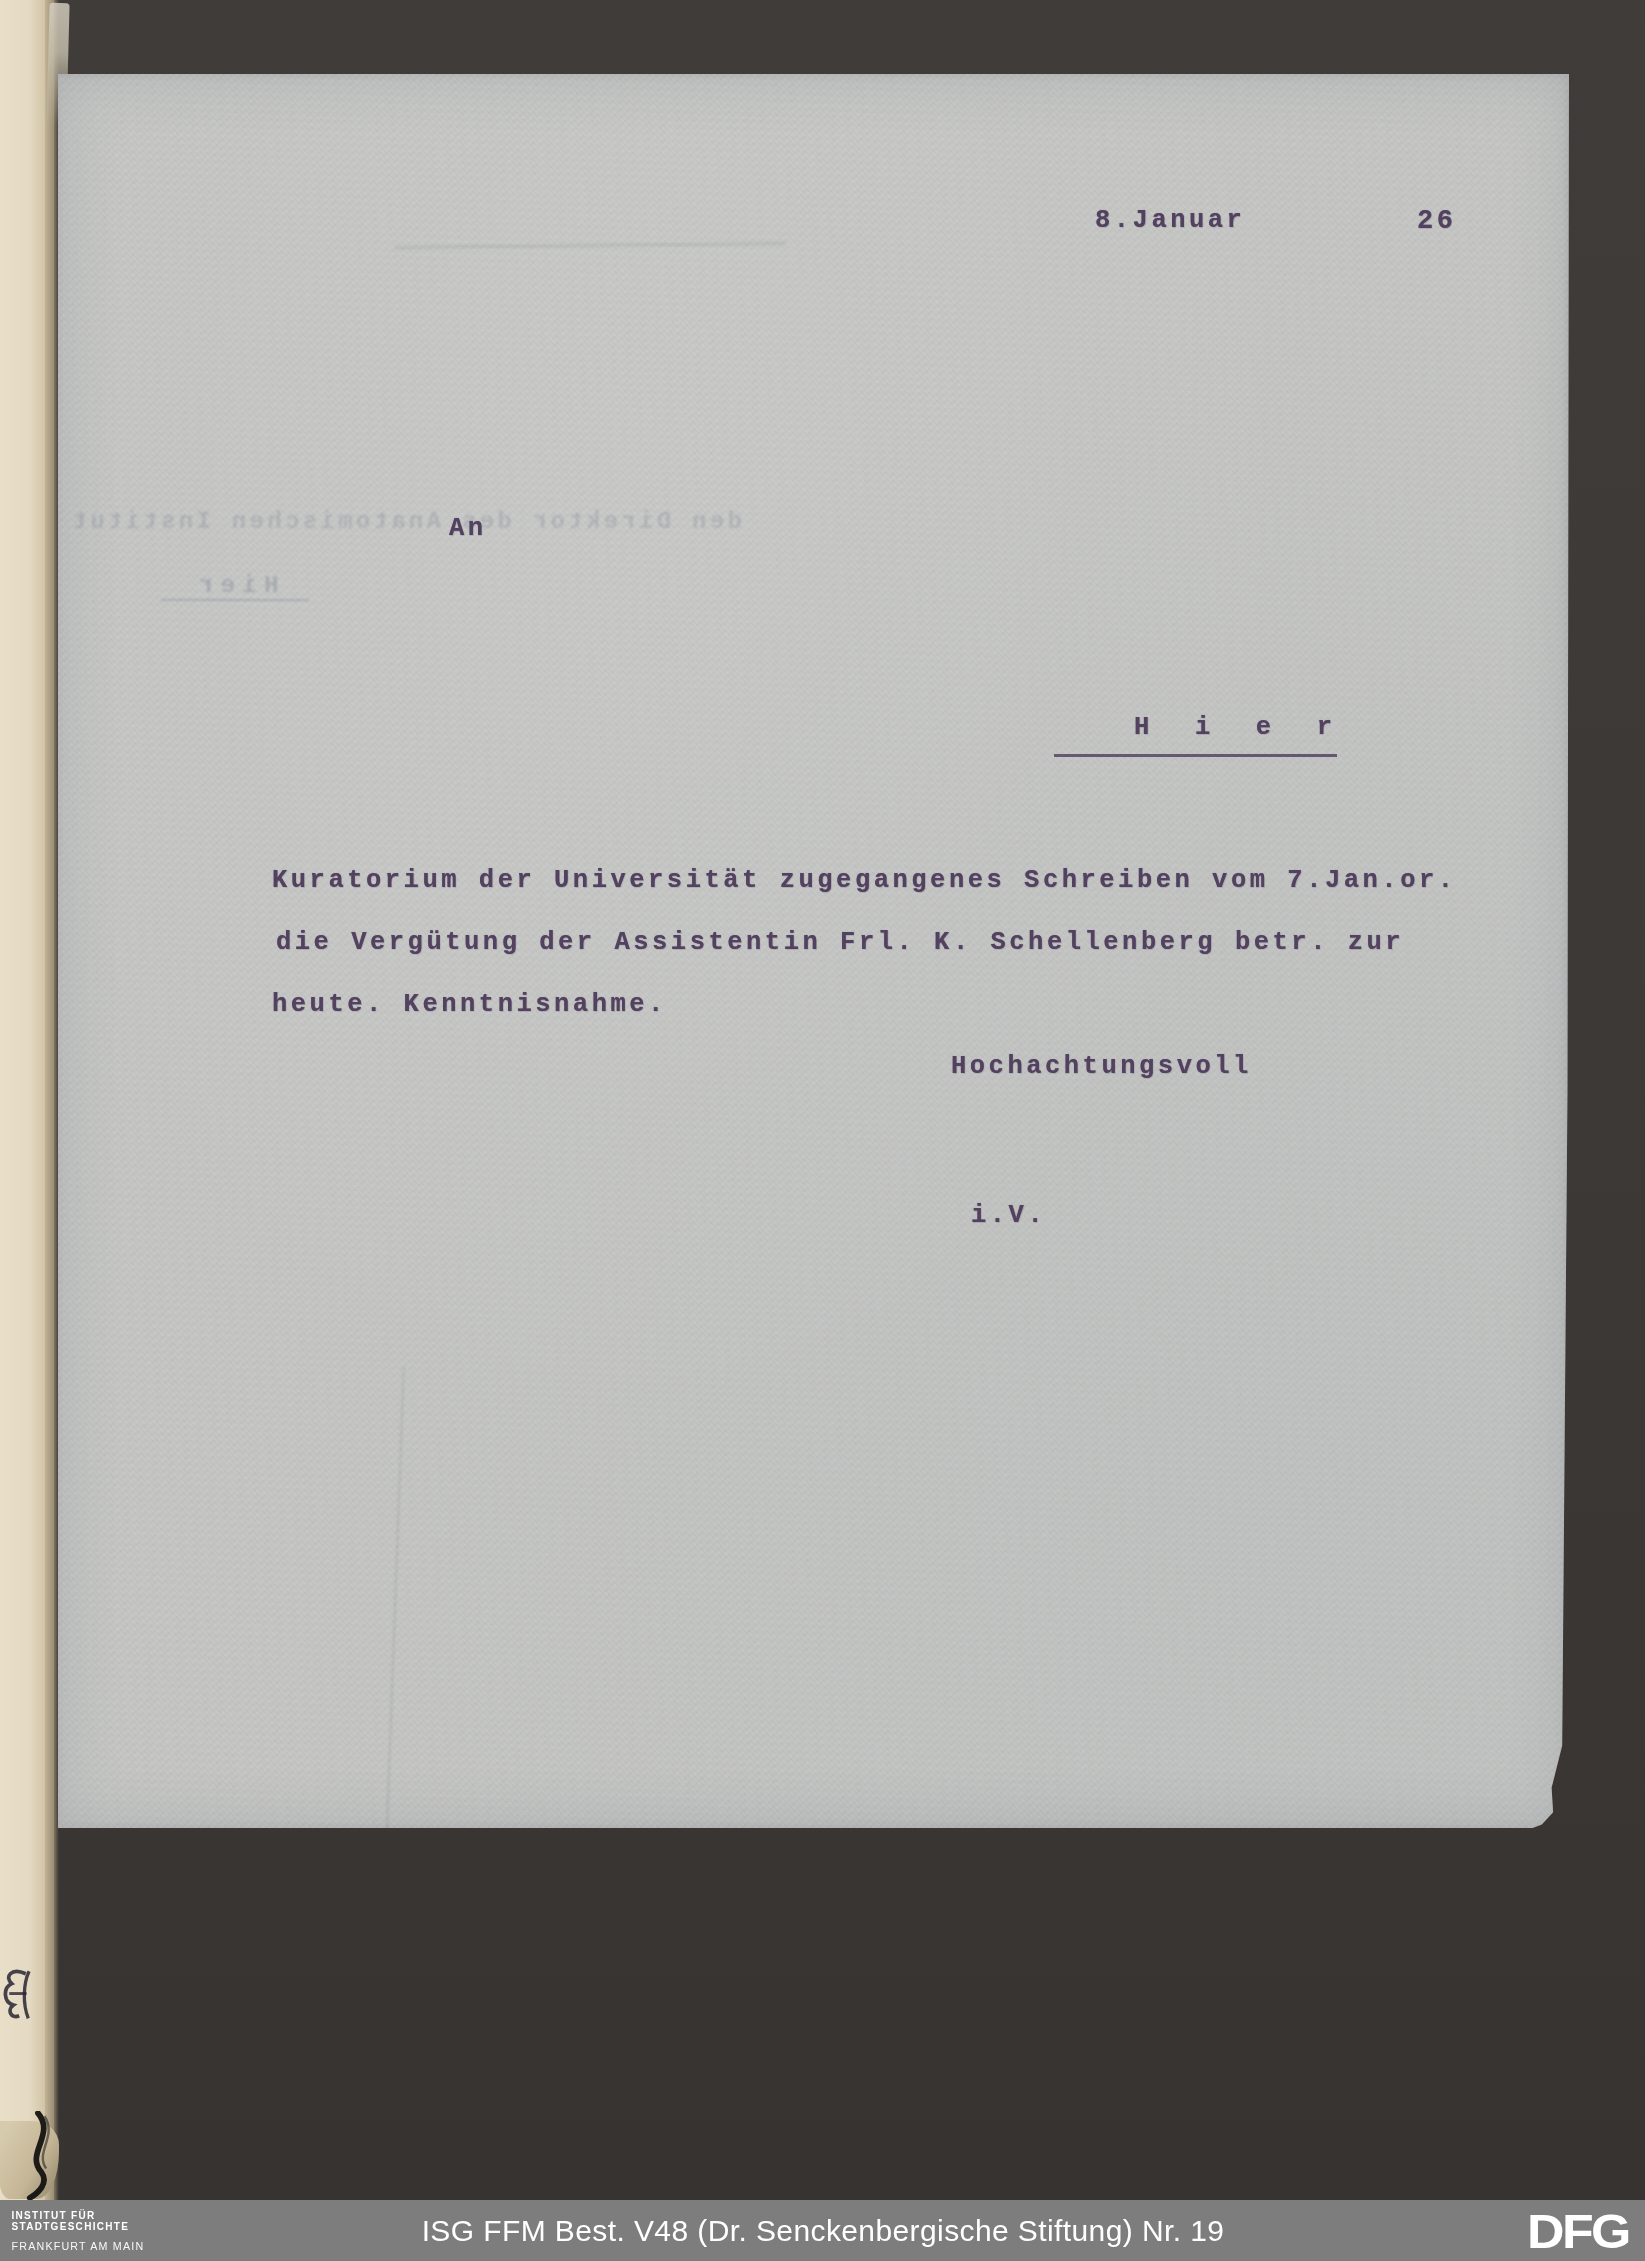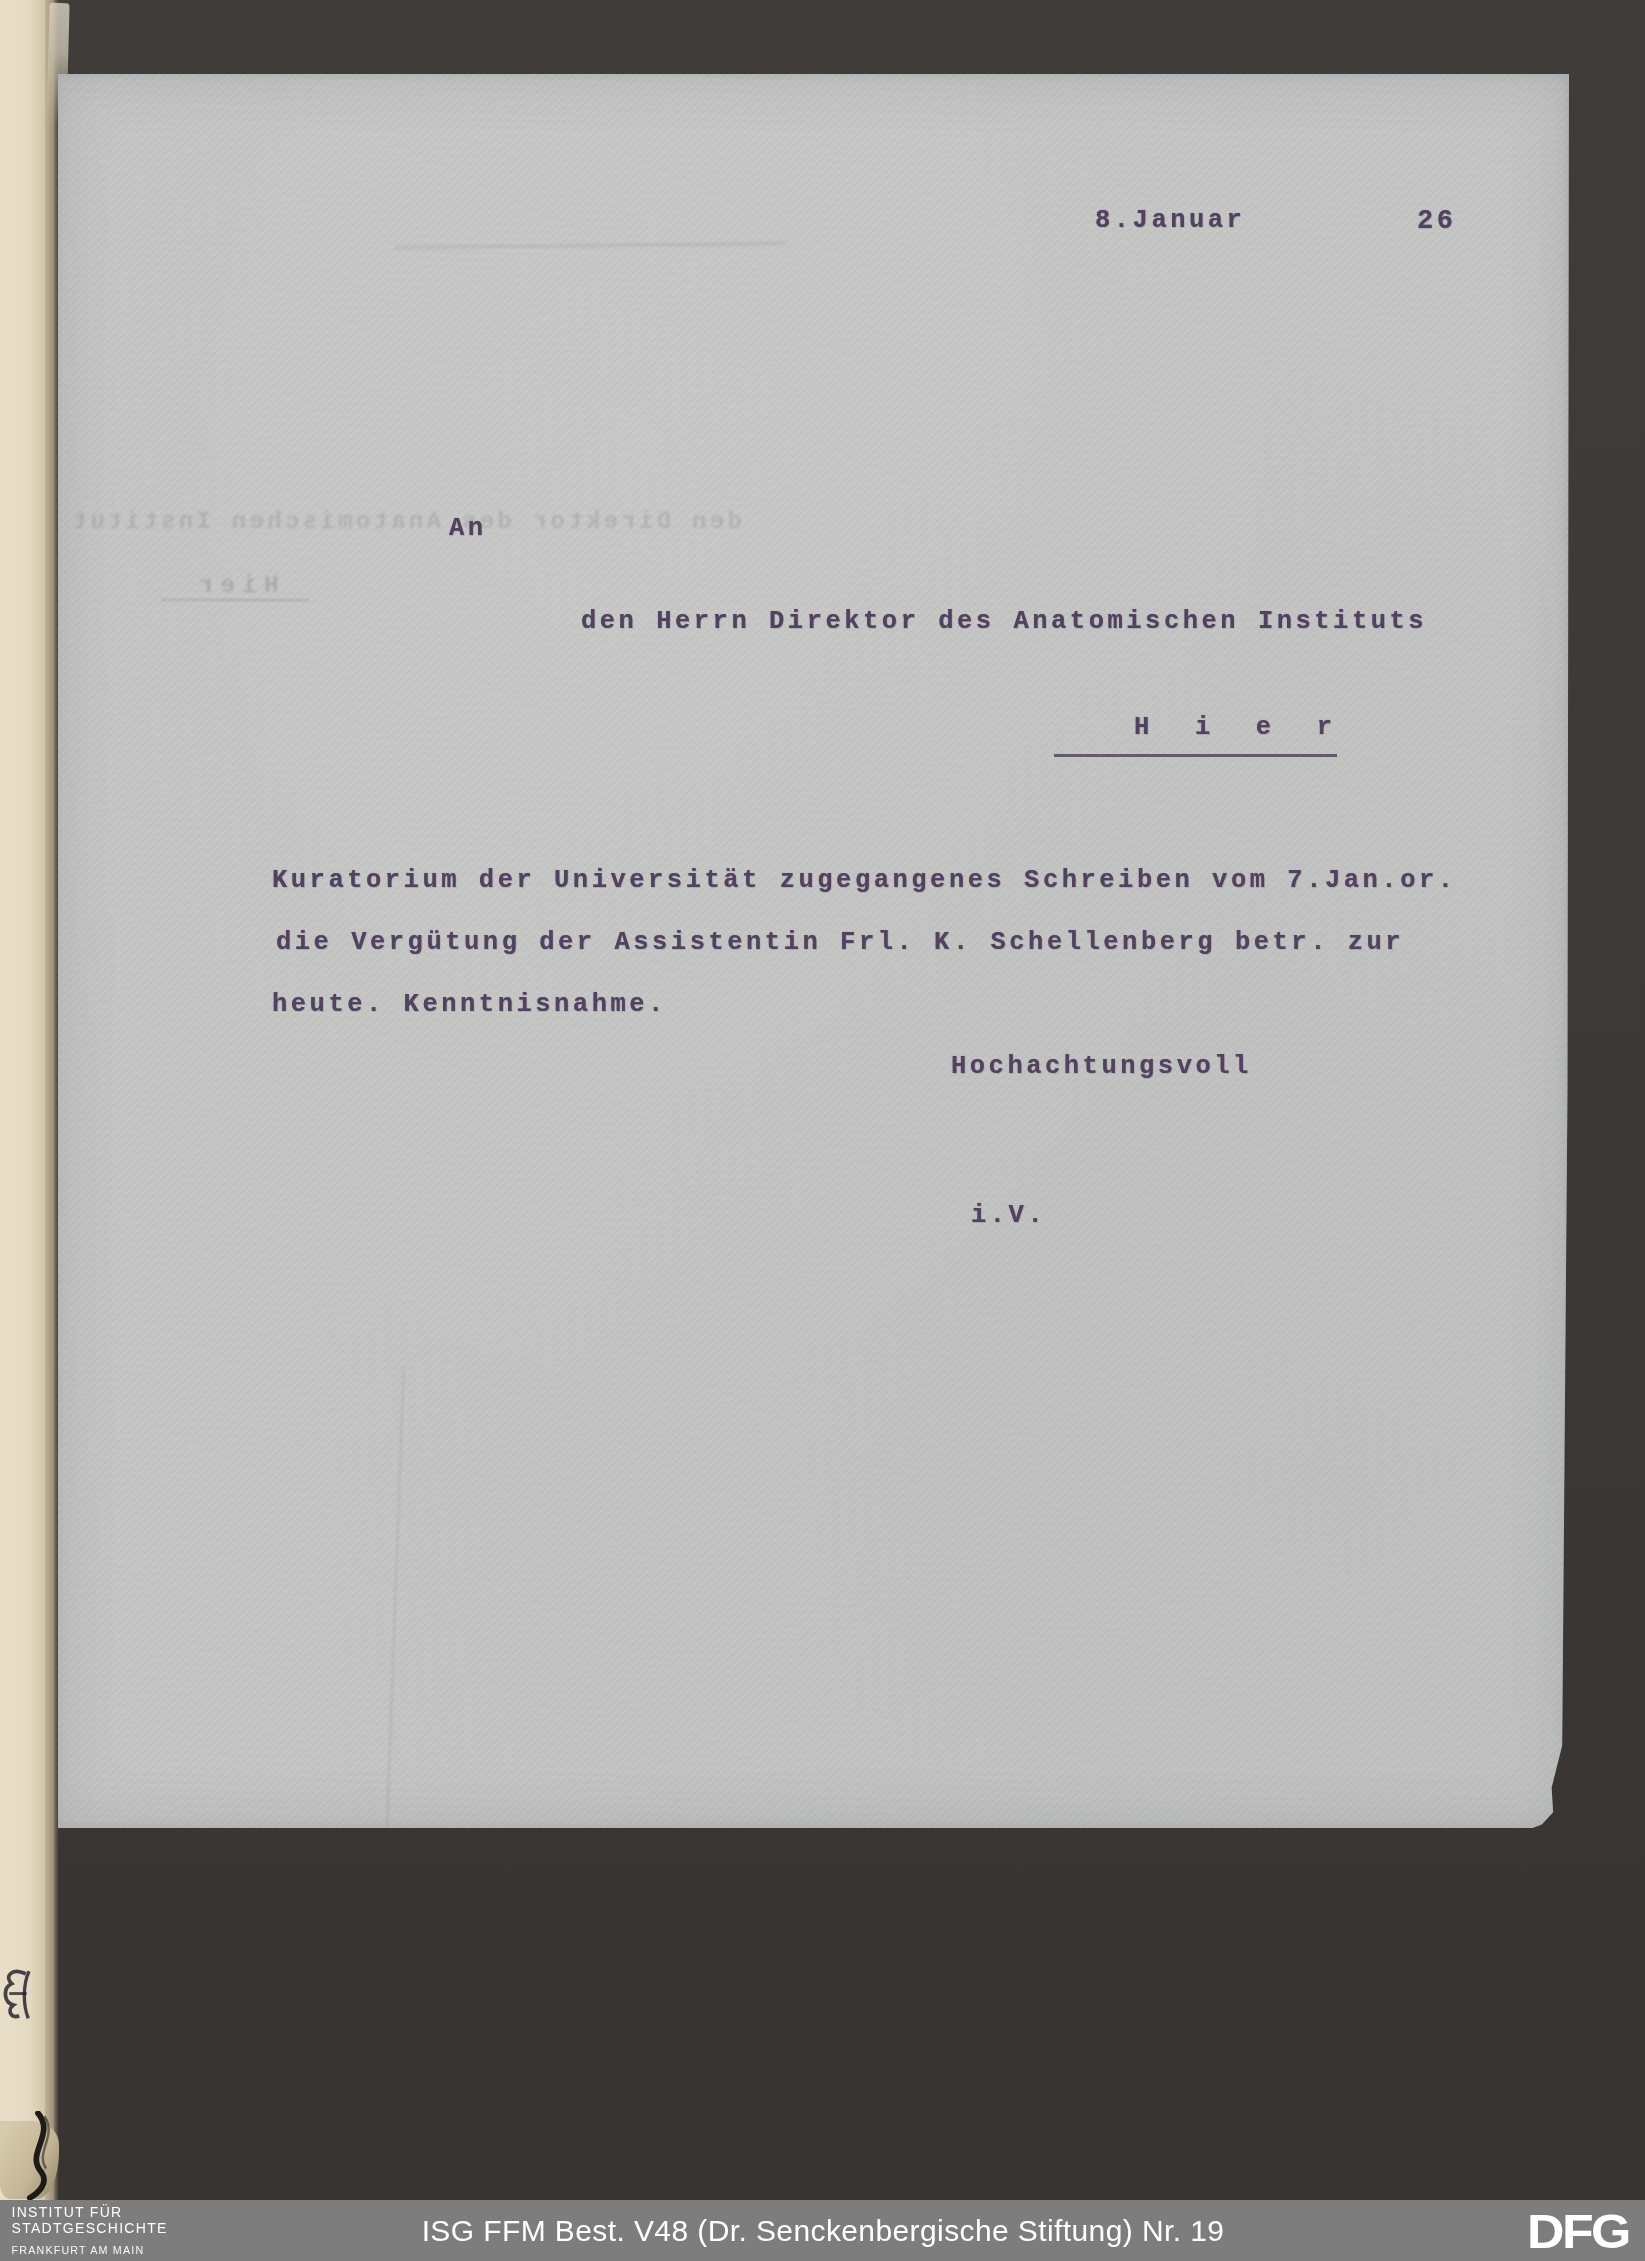--- a/index.html
+++ b/index.html
@@ -91,21 +91,21 @@
   .thread{position:absolute;left:20px;top:2111px;}
   
   .footer{
     position:absolute;left:0;top:2200px;width:1646px;height:62px;
     background:#7d7d7d;color:#ffffff;
   }
   .inst{
     position:absolute;left:11.5px;top:50%;transform:translateY(-50%);
     line-height:1.12;white-space:nowrap;
   }
-  .inst .l1,.inst .l2{font-size:14px;font-weight:400;letter-spacing:1.3px;}
+  .inst .l1,.inst .l2{font-size:10px;font-weight:700;letter-spacing:1.3px;}
   .inst .l3{font-size:10.7px;font-weight:400;letter-spacing:1.2px;opacity:.95;margin-top:8px;}
   .ref{
     position:absolute;left:50%;top:50%;transform:translate(-50%,-50%);
     font-size:30px;font-weight:400;letter-spacing:0.4px;white-space:nowrap;
   }
   .dfg{
     position:absolute;right:20px;top:50%;transform:translateY(-50%) scaleX(1.06);
     font-size:49px;font-weight:900;letter-spacing:-2.5px;font-family:"Liberation Sans",sans-serif;
   }
 </style>
@@ -128,21 +128,20 @@
   <div class="paper">
 
     <div class="ghost ghost-address">den Direktor des Anatomischen Instituts,</div>
     <div class="ghost ghost-place">Hier</div>
     <div class="smudge-streak"></div>
     <div class="paper-crease"></div>
 
     <div class="tw tw-date">8.Januar</div>
     <div class="tw tw-pagenum">26</div>
     <div class="tw tw-an">An</div>
-    <div class="tw tw-recipient">den Herrn Direktor des Anatomischen Instituts</div>
     <div class="tw tw-place">H  i  e  r</div>
     <div class="tw tw-line2">Kuratorium der Universität zugegangenes Schreiben vom 7.Jan.or.</div>
     <div class="tw tw-line3">die Vergütung der Assistentin Frl. K. Schellenberg betr. zur</div>
     <div class="tw tw-line4">heute. Kenntnisnahme.</div>
     <div class="tw tw-closing">Hochachtungsvoll</div>
     <div class="tw tw-signature">i.V.</div>
 
     <div class="pencil-num">2</div>
   </div>
 

